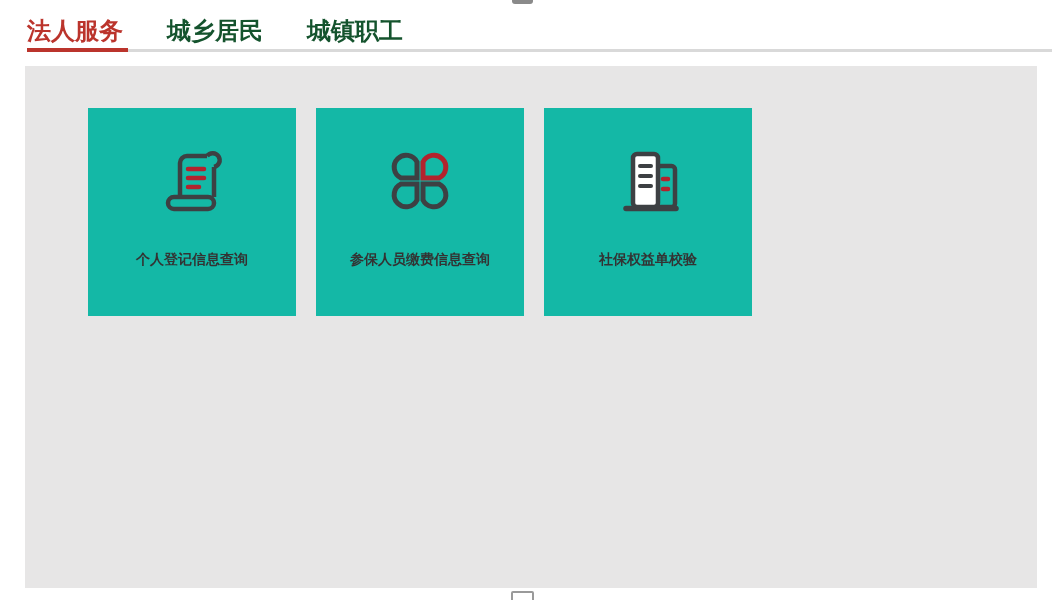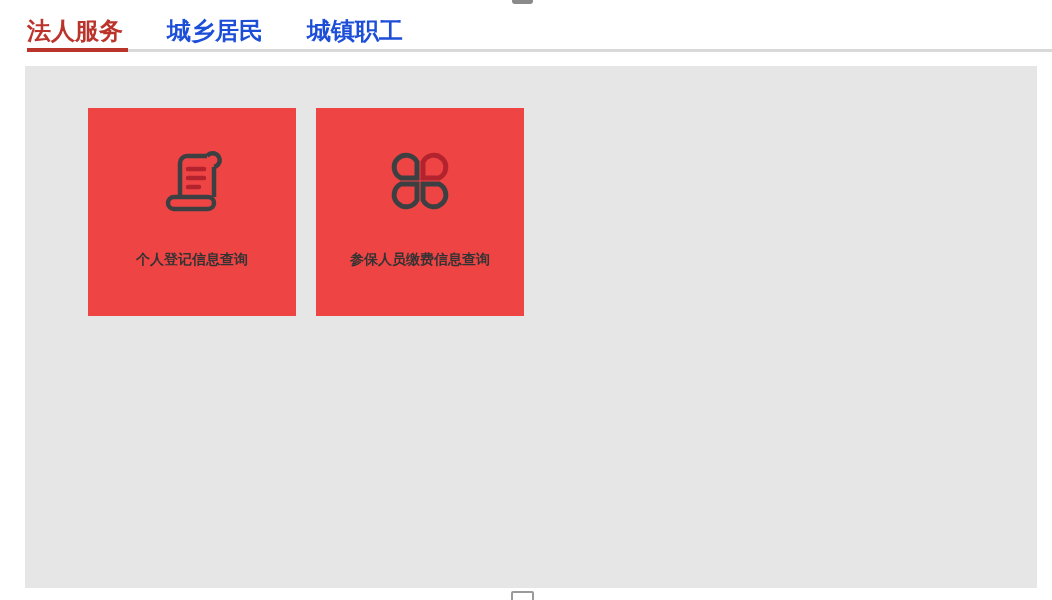--- a/index.html
+++ b/index.html
@@ -14,38 +14,38 @@
     background:#8a8a8a;border-radius:3px;
   }
   .bottom-partial{
     position:absolute;left:511px;top:591px;width:19px;height:16px;
     background:#fff;border:2px solid #9a9a9a;border-radius:2px;
   }
   
   .tabs-bar{position:absolute;left:0;top:0;width:1052px;height:66px;}
   .tabs{position:absolute;left:27px;top:17px;display:flex;gap:44px;}
   .tab{
-    font-size:24px;font-weight:bold;color:#1d4ed8;cursor:pointer;
+    font-size:24px;font-weight:bold;color:#14532d;cursor:pointer;
     line-height:28px;white-space:nowrap;
   }
   .tab.active{color:#bb342c;}
   .tab-track{position:absolute;left:27px;right:0;top:49px;height:3px;background:#d9d9d9;}
   .tab-active-bar{position:absolute;left:27px;top:48px;width:101px;height:4px;background:#bb342c;}
   
   .panel{
     position:absolute;left:25px;top:66px;width:1012px;height:522px;
     background:#e7e6e6;
   }
   .grid{
     position:absolute;left:63px;top:42px;
     display:grid;grid-template-columns:repeat(4,208px);
     column-gap:20px;row-gap:21px;
   }
   .card{
-    width:208px;height:208px;background:#ef4444;cursor:pointer;
+    width:208px;height:208px;background:#14b8a6;cursor:pointer;
     display:flex;flex-direction:column;align-items:center;
     box-sizing:border-box;
   }
   .icon-wrap{margin-top:37px;width:72px;height:72px;}
   .icon-wrap svg{display:block;width:72px;height:72px;}
   .card-label{
     margin-top:34px;font-size:14px;font-weight:600;color:#333333;
     text-align:center;white-space:nowrap;
   }
   
@@ -97,17 +97,32 @@
             <path class="sd" d="M33 33 H17 A12 12 0 1 1 33 17 Z" transform="rotate(270 36 36)"></path>
           </g>
         </svg>
       </div>
       <div class="card-label">参保人员缴费信息查询</div>
     </div>
 
 
 
 
+    <div class="card">
+      <div class="icon-wrap">
+        <svg viewBox="0 0 72 72">
+          <rect class="sd" stroke-width="4.5" x="44" y="21" width="19" height="41" rx="3.5"></rect>
+          <path class="sr" stroke-width="4.5" stroke-linecap="round" d="M51 34 h5"></path>
+          <path class="sr" stroke-width="4.5" stroke-linecap="round" d="M51 44 h5"></path>
+          <rect x="21" y="9" width="25" height="53" rx="4" fill="#ffffff" stroke="#3d4043" stroke-width="4.5"></rect>
+          <path class="sd" stroke-width="4" stroke-linecap="round" d="M28 21 h11"></path>
+          <path class="sd" stroke-width="4" stroke-linecap="round" d="M28 31 h11"></path>
+          <path class="sd" stroke-width="4" stroke-linecap="round" d="M28 41 h11"></path>
+          <path class="sd" stroke-width="5.5" stroke-linecap="round" d="M14 63.5 H64"></path>
+        </svg>
+      </div>
+      <div class="card-label">社保权益单校验</div>
+    </div>
 
   </div>
 </main>
 
 <div class="bottom-partial"></div>
 
 </body></html>

